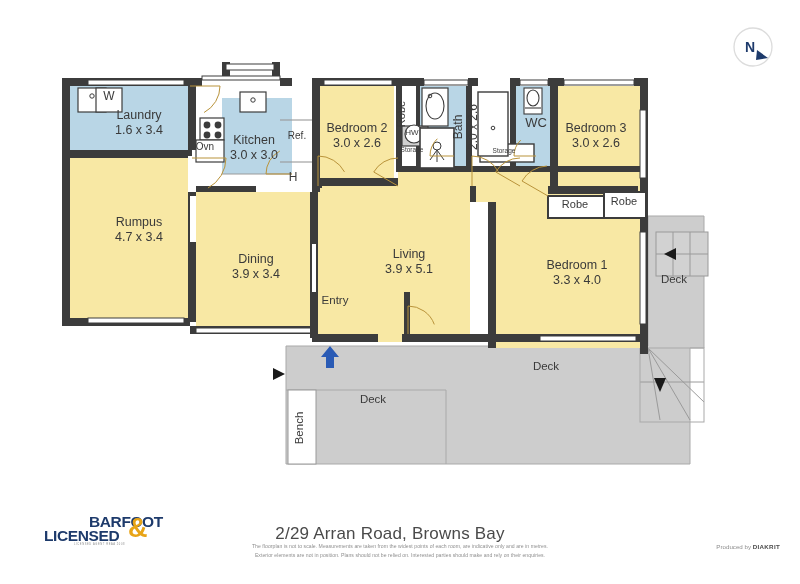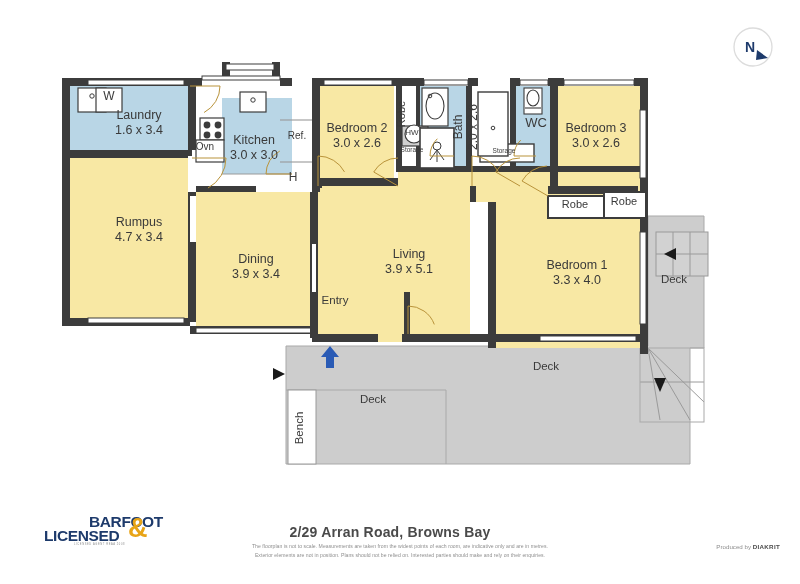--- a/index.html
+++ b/index.html
@@ -1,20 +1,20 @@
 <!DOCTYPE html>
 <html><head>
 <meta charset="utf-8">
 <style>
   html,body{margin:0;padding:0;background:#ffffff;}
   body{width:800px;height:584px;position:relative;overflow:hidden;
        font-family:"Liberation Sans",sans-serif;color:#3a3a3a;}
   #plan{position:absolute;left:0;top:0;width:800px;height:584px;}
   .ftr-addr{position:absolute;left:0;top:524px;width:780px;text-align:center;
-            font-size:14px;font-weight:700;color:#4a4a4a;letter-spacing:.2px;}
+            font-size:17px;font-weight:400;color:#4a4a4a;letter-spacing:.2px;}
   .ftr-disc{position:absolute;left:0;top:542px;width:800px;text-align:center;
             font-size:5.1px;color:#8e8e8e;line-height:1.75;letter-spacing:.05px;}
   .ftr-prod{position:absolute;left:600px;top:543px;width:180px;text-align:right;
             font-size:6.2px;color:#8e8e8e;}
   .ftr-prod b{color:#4a4a4a;font-weight:700;letter-spacing:.3px;}
   .logo{position:absolute;left:44px;top:513px;width:108px;height:36px;}
   .logo .l1{position:absolute;left:10px;top:0px;font-size:15.5px;font-weight:700;
             color:#1d3a6b;letter-spacing:-0.4px;font-family:"Liberation Sans",sans-serif;margin-left:35px;}
   .logo .l2{position:absolute;left:0px;top:14px;font-size:15.5px;font-weight:700;
             color:#1d3a6b;letter-spacing:-0.4px;}

